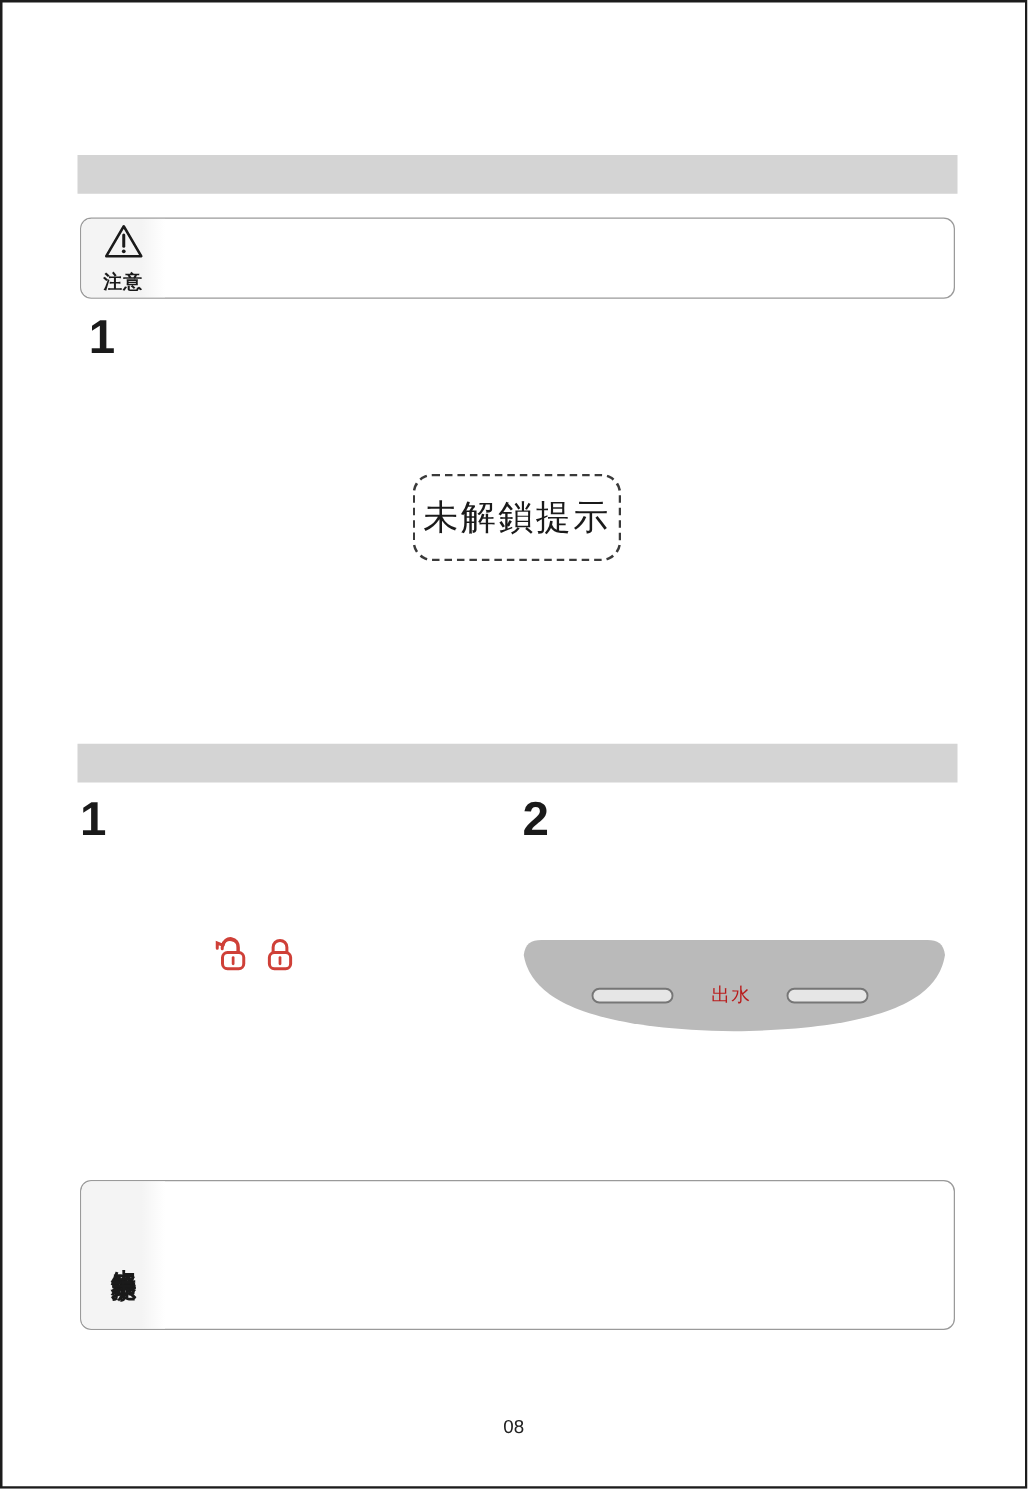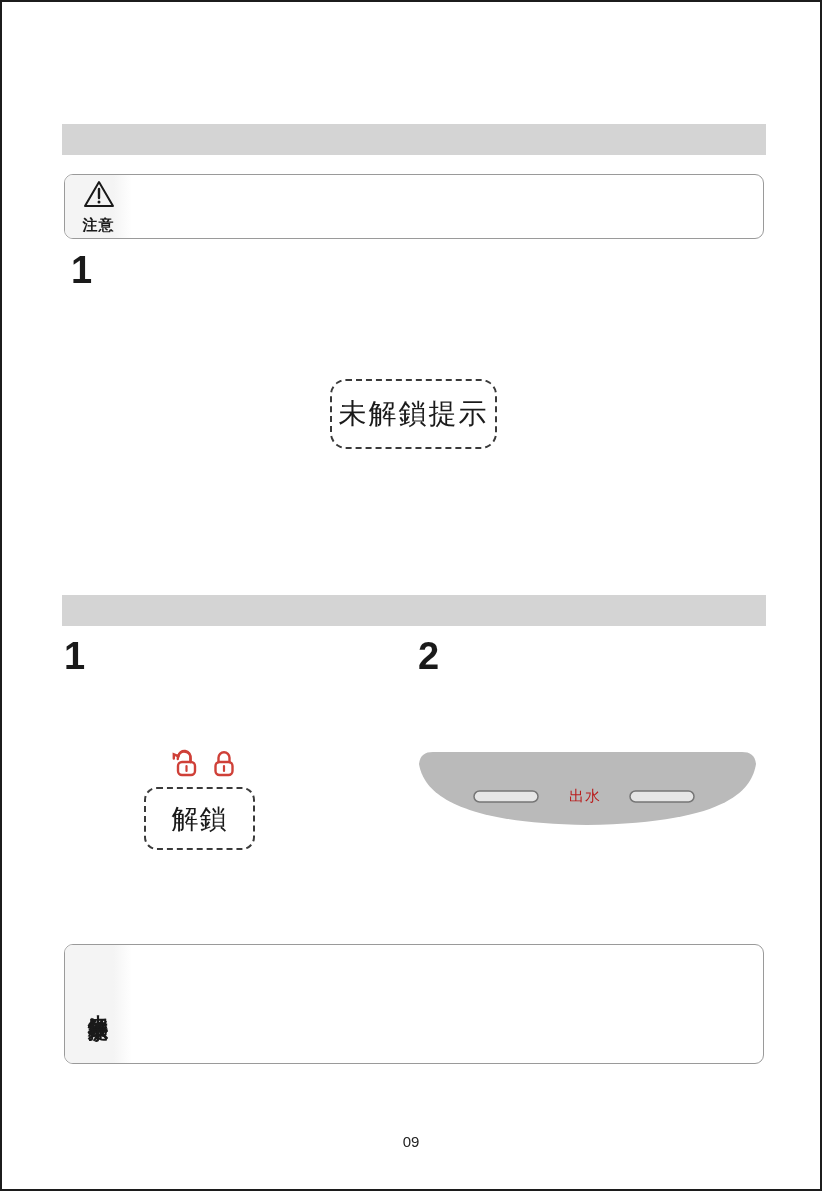--- a/index.html
+++ b/index.html
@@ -171,34 +171,31 @@
     </span>
     <span>
       <svg width="26" height="30" viewBox="0 0 26 30">
         <path d="M7.5 14 V 9.8 A 5.5 5.5 0 0 1 18.5 9.8 V 14" fill="none" stroke="#cf4038" stroke-width="2.4" stroke-linecap="round"></path>
         <rect x="4.5" y="14" width="17" height="13" rx="4" fill="none" stroke="#cf4038" stroke-width="2.4"></rect>
         <line x1="13" y1="18" x2="13" y2="23" stroke="#cf4038" stroke-width="2.2" stroke-linecap="round"></line>
       </svg>
     </span>
   </div>
 
-  <div class="dashed-btn unlock-btn">
-    <span>解鎖</span>
-  </div>
 
   <div class="device-panel">
     <svg width="345" height="92" viewBox="0 0 345 92">
       <path d="M 4 13 C 5 4 10 1 18 1 L 327 1 C 335 1 340 4 341 13 C 337 36 318 72 172 74 C 30 72 8 36 4 13 Z" fill="#bababa" stroke="none"></path>
       <rect x="59" y="40" width="64" height="11" rx="5.5" fill="#e6e6e6" stroke="#767676" stroke-width="1.5"></rect>
       <rect x="215" y="40" width="64" height="11" rx="5.5" fill="#e6e6e6" stroke="#767676" stroke-width="1.5"></rect>
     </svg>
   </div>
   <div class="panel-label">出水</div>
 
   <div class="rounded-box note-box">
     <div class="side-strip">
       <span class="vertical-label">未解鎖提示</span>
     </div>
   </div>
 
-  <div class="page-number">09</div>
+  <div class="page-number">08</div>
 
 </div>
 
 </body></html>

